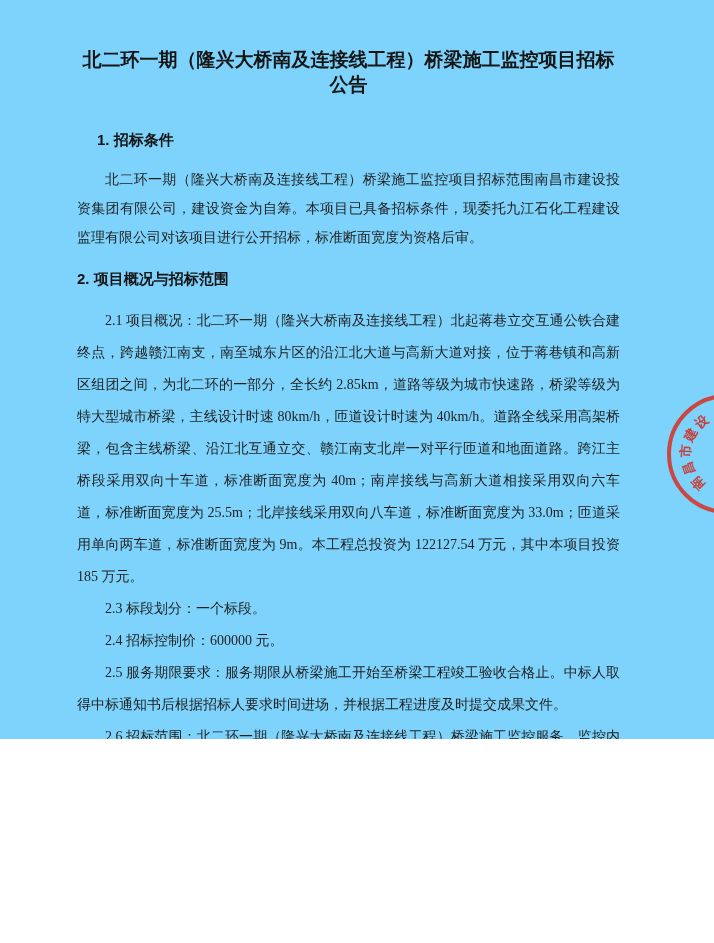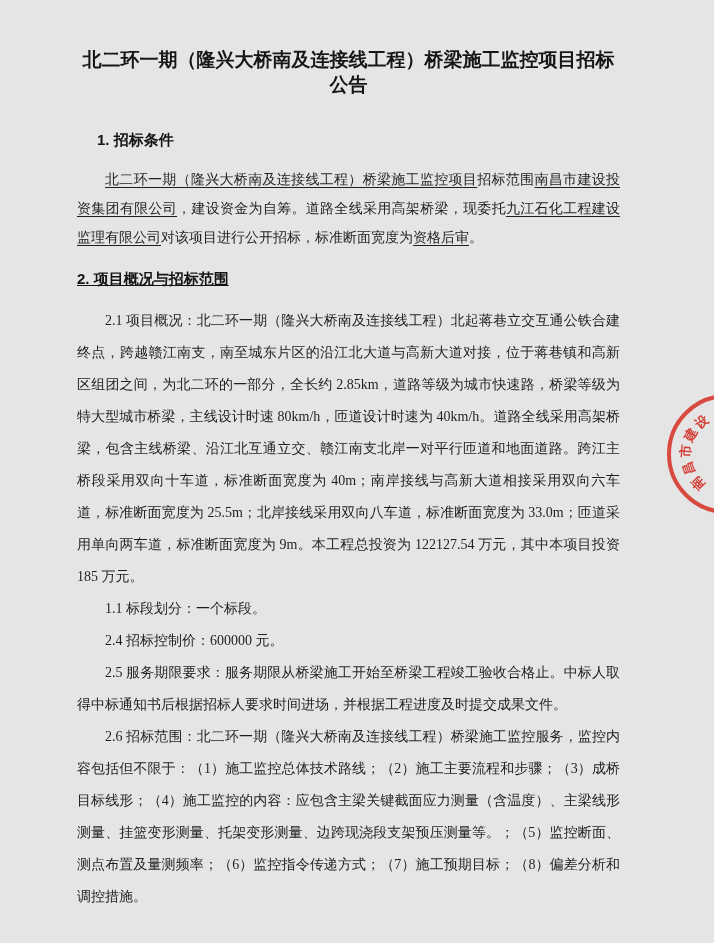--- a/index.html
+++ b/index.html
@@ -3,22 +3,22 @@
 <meta charset="utf-8">
 <style>
   html, body {
     margin: 0;
     padding: 0;
     background: #ffffff;
   }
   .page {
     position: relative;
     width: 714px;
-    height: 943px;
-    background: #e5e5e5;
+    height: 739px;
+    background: #7dd3fc;
     overflow: hidden;
     color: #1e1e1e;
     font-family: "Liberation Serif", "DejaVu Serif", serif;
     box-sizing: border-box;
   }
   .content {
     padding: 47px 94px 0 77px;
   }
   .doc-title {
     margin: 0;
@@ -38,40 +38,39 @@
   }
   .sec-heading {
     margin: 0;
     font-family: "Liberation Sans", "DejaVu Sans", sans-serif;
     font-size: 15px;
     font-weight: bold;
     line-height: 20px;
     color: #141414;
   }
   .h-sec1 { margin-top: 33px; margin-left: 20px; }
-  .h-sec2 { margin-top: 17px; text-decoration: underline; }
+  .h-sec2 { margin-top: 17px; }
   .body-para {
     margin: 0;
     font-size: 14px;
     text-align: justify;
     text-indent: 2em;
     color: #1f1f1f;
   }
   .sec1-para {
     margin-top: 15px;
     line-height: 29px;
   }
   .sec2-para {
     line-height: 32px;
   }
   .sec2-first {
     margin-top: 16px;
   }
   .u-seg {
-    text-decoration: underline;
     text-underline-offset: 3px;
     text-decoration-thickness: 1px;
   }
   
   .stamp-ring {
     position: absolute;
     left: 667px;
     top: 394px;
     width: 120px;
     height: 120px;
@@ -97,26 +96,26 @@
 </head>
 <body>
 
 <div class="page">
   <div class="content">
 
     <h1 class="doc-title">北二环一期（隆兴大桥南及连接线工程）桥梁施工监控项目招标公告</h1>
 
     <h2 class="sec-heading h-sec1">1. 招标条件</h2>
 
-    <p class="body-para sec1-para"><span class="u-seg">北二环一期（隆兴大桥南及连接线工程）桥梁施工监控项目</span><span>招标范围</span><span class="u-seg">南昌市建设投资集团有限公司</span><span>，建设资金为自筹。道路全线采用高架桥梁，现委托</span><span class="u-seg">九江石化工程建设监理有限公司</span><span>对该项目进行公开招标，标准断面宽度为</span><span class="u-seg">资格后审</span><span>。</span></p>
+    <p class="body-para sec1-para"><span class="u-seg">北二环一期（隆兴大桥南及连接线工程）桥梁施工监控项目</span><span>招标范围</span><span class="u-seg">南昌市建设投资集团有限公司</span><span>，建设资金为自筹。本项目已具备招标条件，现委托</span><span class="u-seg">九江石化工程建设监理有限公司</span><span>对该项目进行公开招标，标准断面宽度为</span><span class="u-seg">资格后审</span><span>。</span></p>
 
     <h2 class="sec-heading h-sec2">2. 项目概况与招标范围</h2>
 
     <p class="body-para sec2-para sec2-first">2.1 项目概况：北二环一期（隆兴大桥南及连接线工程）北起蒋巷立交互通公铁合建终点，跨越赣江南支，南至城东片区的沿江北大道与高新大道对接，位于蒋巷镇和高新区组团之间，为北二环的一部分，全长约 2.85km，道路等级为城市快速路，桥梁等级为特大型城市桥梁，主线设计时速 80km/h，匝道设计时速为 40km/h。道路全线采用高架桥梁，包含主线桥梁、沿江北互通立交、赣江南支北岸一对平行匝道和地面道路。跨江主桥段采用双向十车道，标准断面宽度为 40m；南岸接线与高新大道相接采用双向六车道，标准断面宽度为 25.5m；北岸接线采用双向八车道，标准断面宽度为 33.0m；匝道采用单向两车道，标准断面宽度为 9m。本工程总投资为 122127.54 万元，其中本项目投资 185 万元。</p>
-    <p class="body-para sec2-para">1.1 标段划分：一个标段。</p>
+    <p class="body-para sec2-para">2.3 标段划分：一个标段。</p>
     <p class="body-para sec2-para">2.4 招标控制价：600000 元。</p>
     <p class="body-para sec2-para">2.5 服务期限要求：服务期限从桥梁施工开始至桥梁工程竣工验收合格止。中标人取得中标通知书后根据招标人要求时间进场，并根据工程进度及时提交成果文件。</p>
     <p class="body-para sec2-para">2.6 招标范围：北二环一期（隆兴大桥南及连接线工程）桥梁施工监控服务，监控内容包括但不限于：（1）施工监控总体技术路线；（2）施工主要流程和步骤；（3）成桥目标线形；（4）施工监控的内容：应包含主梁关键截面应力测量（含温度）、主梁线形测量、挂篮变形测量、托架变形测量、边跨现浇段支架预压测量等。；（5）监控断面、测点布置及量测频率；（6）监控指令传递方式；（7）施工预期目标；（8）偏差分析和调控措施。</p>
 
   </div>
 
   <div>
     <div class="stamp-ring"></div>
     <span class="seal-char sc0">设</span>
     <span class="seal-char sc1">建</span>

